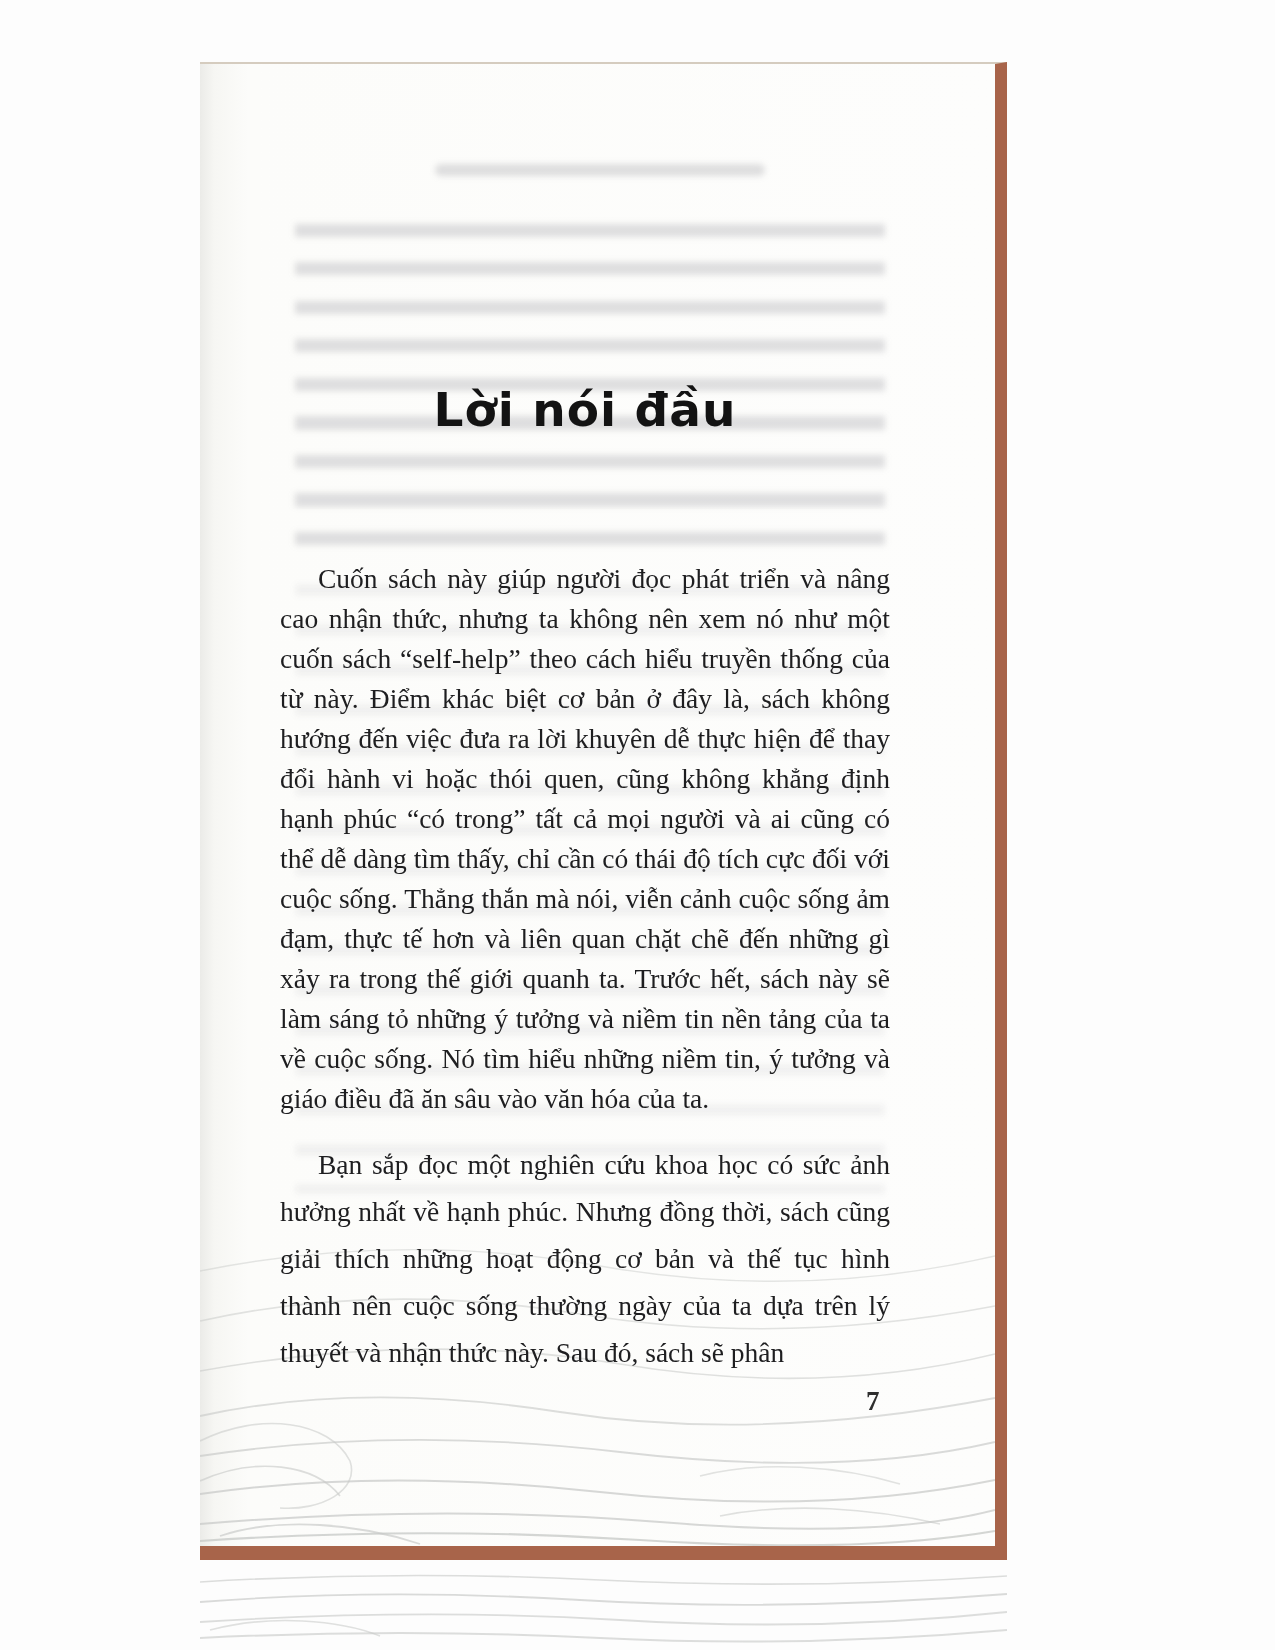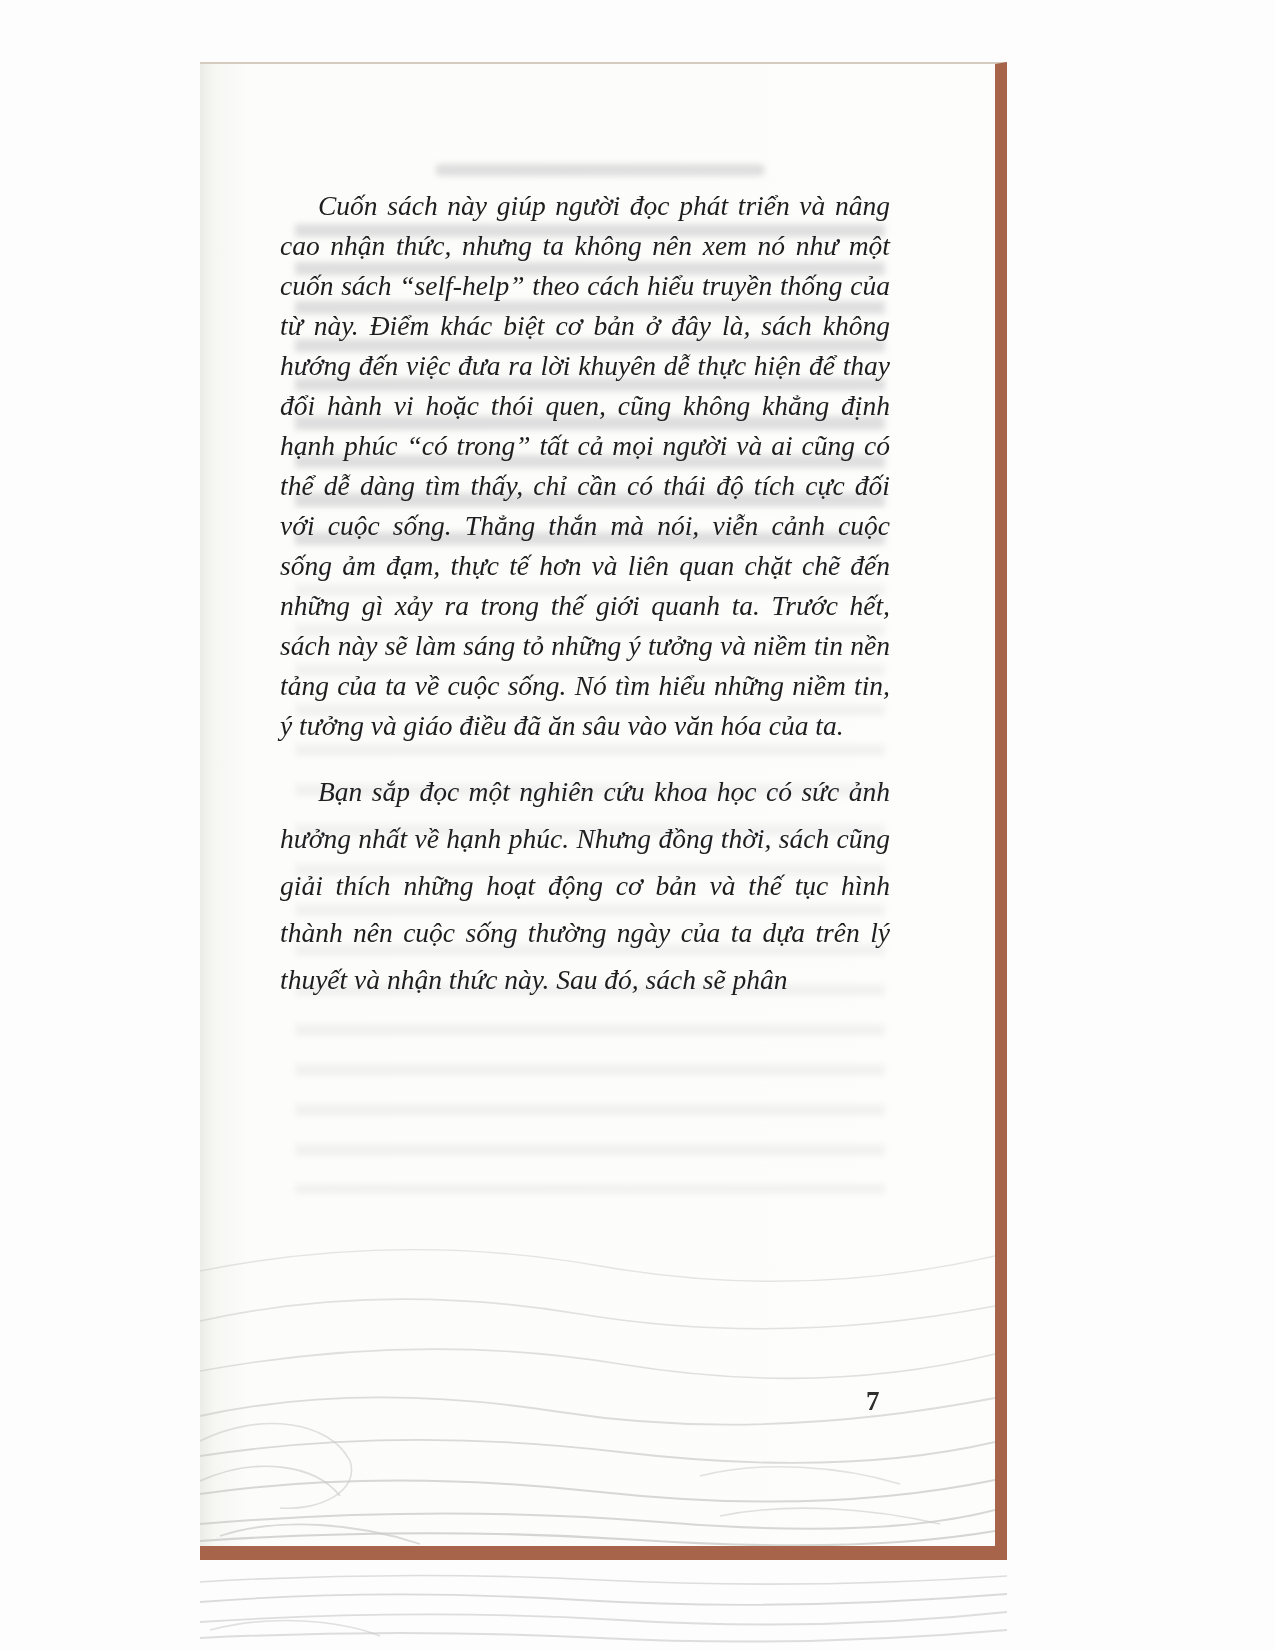--- a/index.html
+++ b/index.html
@@ -43,21 +43,20 @@
     font-size:47px;
     letter-spacing:1px;
     color:#131313;
   }
   .para{
     margin:0;
     font-size:27.5px;
     color:#1e1e20;
     text-align:justify;
     text-indent:38px;
-    font-style:italic;
   }
   .p1{margin-top:122px;line-height:40px;}
   .p2{margin-top:22px;line-height:47px;}
   .page-number{
     position:absolute;left:586px;top:1322px;
     font-size:27px;font-weight:bold;color:#2e2e2e;
   }
 </style>
 </head>
 <body>
@@ -80,20 +79,21 @@
       <path d="M0,308 Q240,288 460,306 T795,294" stroke-width="2" opacity="0.7"></path>
       <path d="M0,325 Q220,310 440,324 T795,315" stroke-width="2.2" opacity="0.75"></path>
       <path d="M0,225 C60,195 130,205 150,245 C160,275 120,295 80,292" stroke-width="1.6" opacity="0.55"></path>
       <path d="M0,265 C55,240 115,248 140,280" stroke-width="1.6" opacity="0.6"></path>
       <path d="M20,320 C80,300 160,308 220,328" stroke-width="1.8" opacity="0.65"></path>
       <path d="M500,260 C560,244 640,250 700,268" stroke-width="1.4" opacity="0.5"></path>
       <path d="M520,300 C590,286 670,292 740,308" stroke-width="1.6" opacity="0.55"></path>
     </svg>
 
     <div class="content">
+      <h1 class="title">Lời nói đầu</h1>
       <p class="para p1">Cuốn sách này giúp người đọc phát triển và nâng cao nhận thức, nhưng ta không nên xem nó như một cuốn sách “self-help” theo cách hiểu truyền thống của từ này. Điểm khác biệt cơ bản ở đây là, sách không hướng đến việc đưa ra lời khuyên dễ thực hiện để thay đổi hành vi hoặc thói quen, cũng không khẳng định hạnh phúc “có trong” tất cả mọi người và ai cũng có thể dễ dàng tìm thấy, chỉ cần có thái độ tích cực đối với cuộc sống. Thẳng thắn mà nói, viễn cảnh cuộc sống ảm đạm, thực tế hơn và liên quan chặt chẽ đến những gì xảy ra trong thế giới quanh ta. Trước hết, sách này sẽ làm sáng tỏ những ý tưởng và niềm tin nền tảng của ta về cuộc sống. Nó tìm hiểu những niềm tin, ý tưởng và giáo điều đã ăn sâu vào văn hóa của ta.</p>
       <p class="para p2">Bạn sắp đọc một nghiên cứu khoa học có sức ảnh hưởng nhất về hạnh phúc. Nhưng đồng thời, sách cũng giải thích những hoạt động cơ bản và thế tục hình thành nên cuộc sống thường ngày của ta dựa trên lý thuyết và nhận thức này. Sau đó, sách sẽ phân</p>
       <div class="page-number">7</div>
     </div>
 
   </div>
 
   <svg class="waves-below" viewBox="0 0 807 78" preserveAspectRatio="none" aria-hidden="true">
     <path d="M0,14 Q200,2 400,12 T807,8" stroke-width="1.6" opacity="0.6"></path>
     <path d="M0,34 Q180,20 380,32 T807,26" stroke-width="1.8" opacity="0.65"></path>

